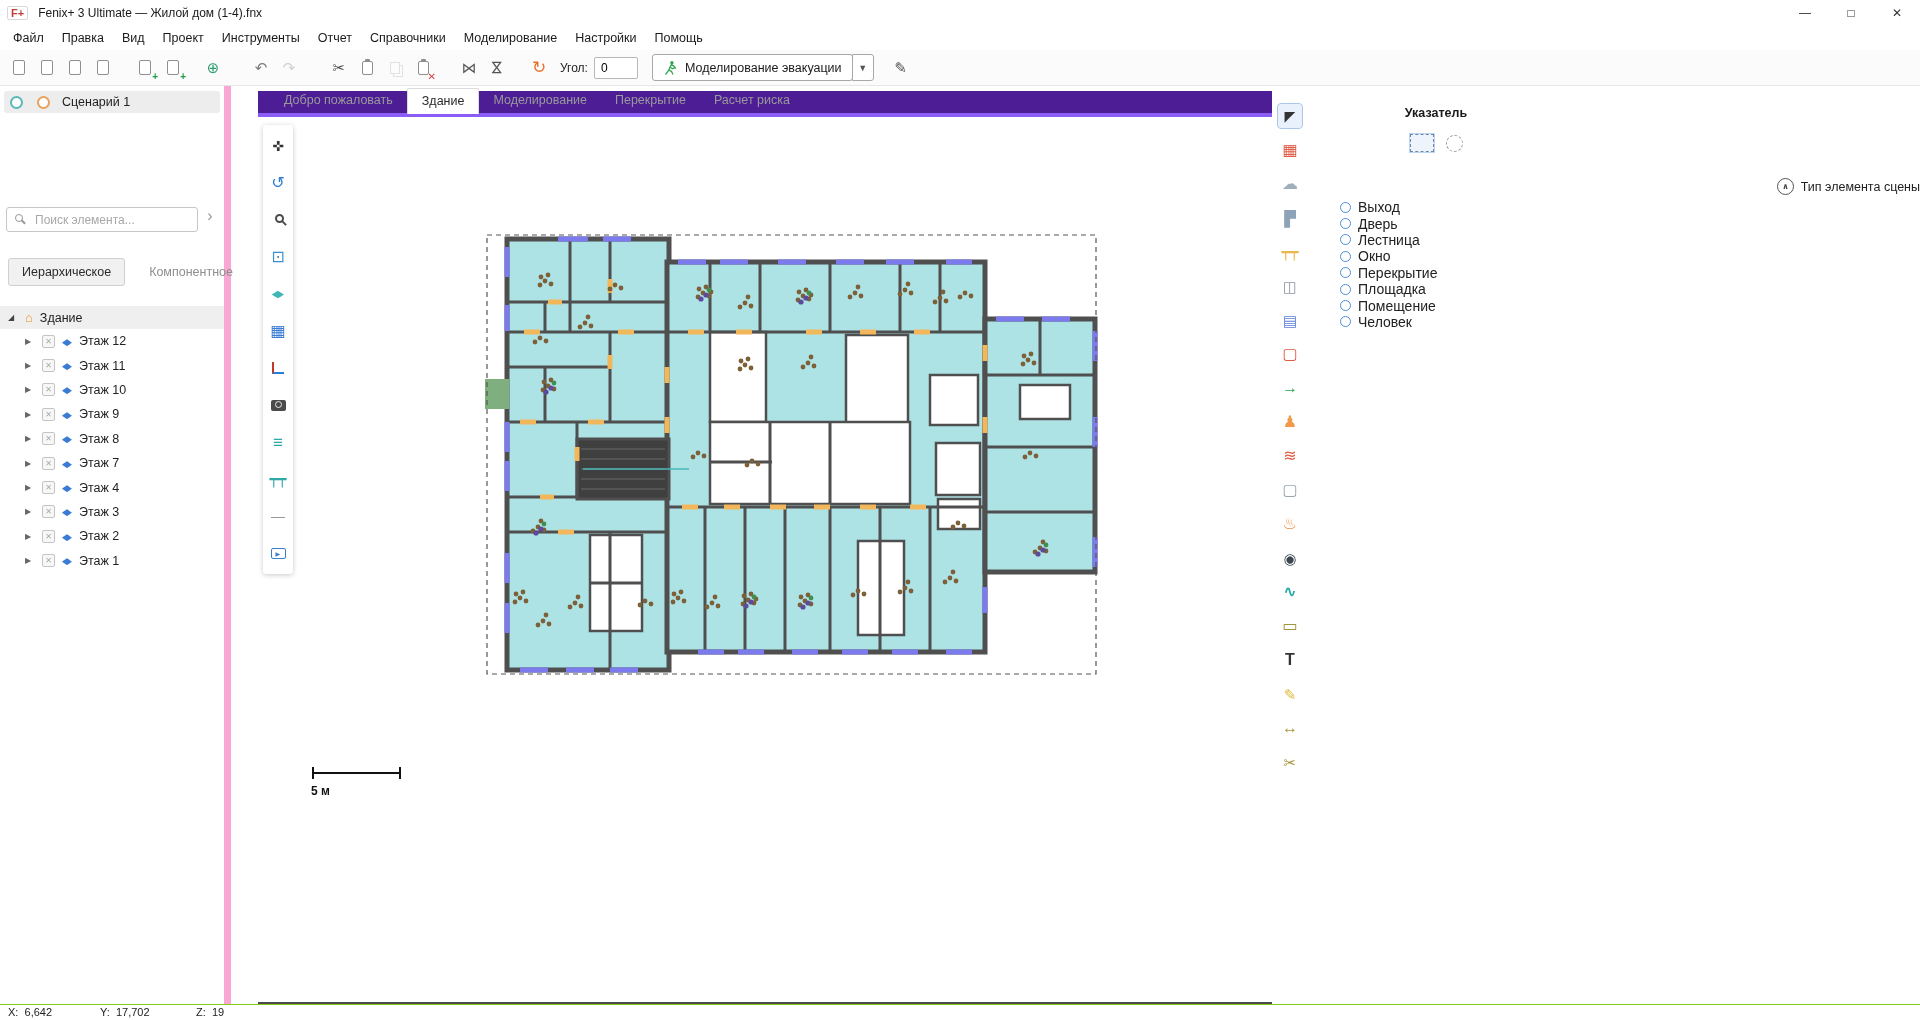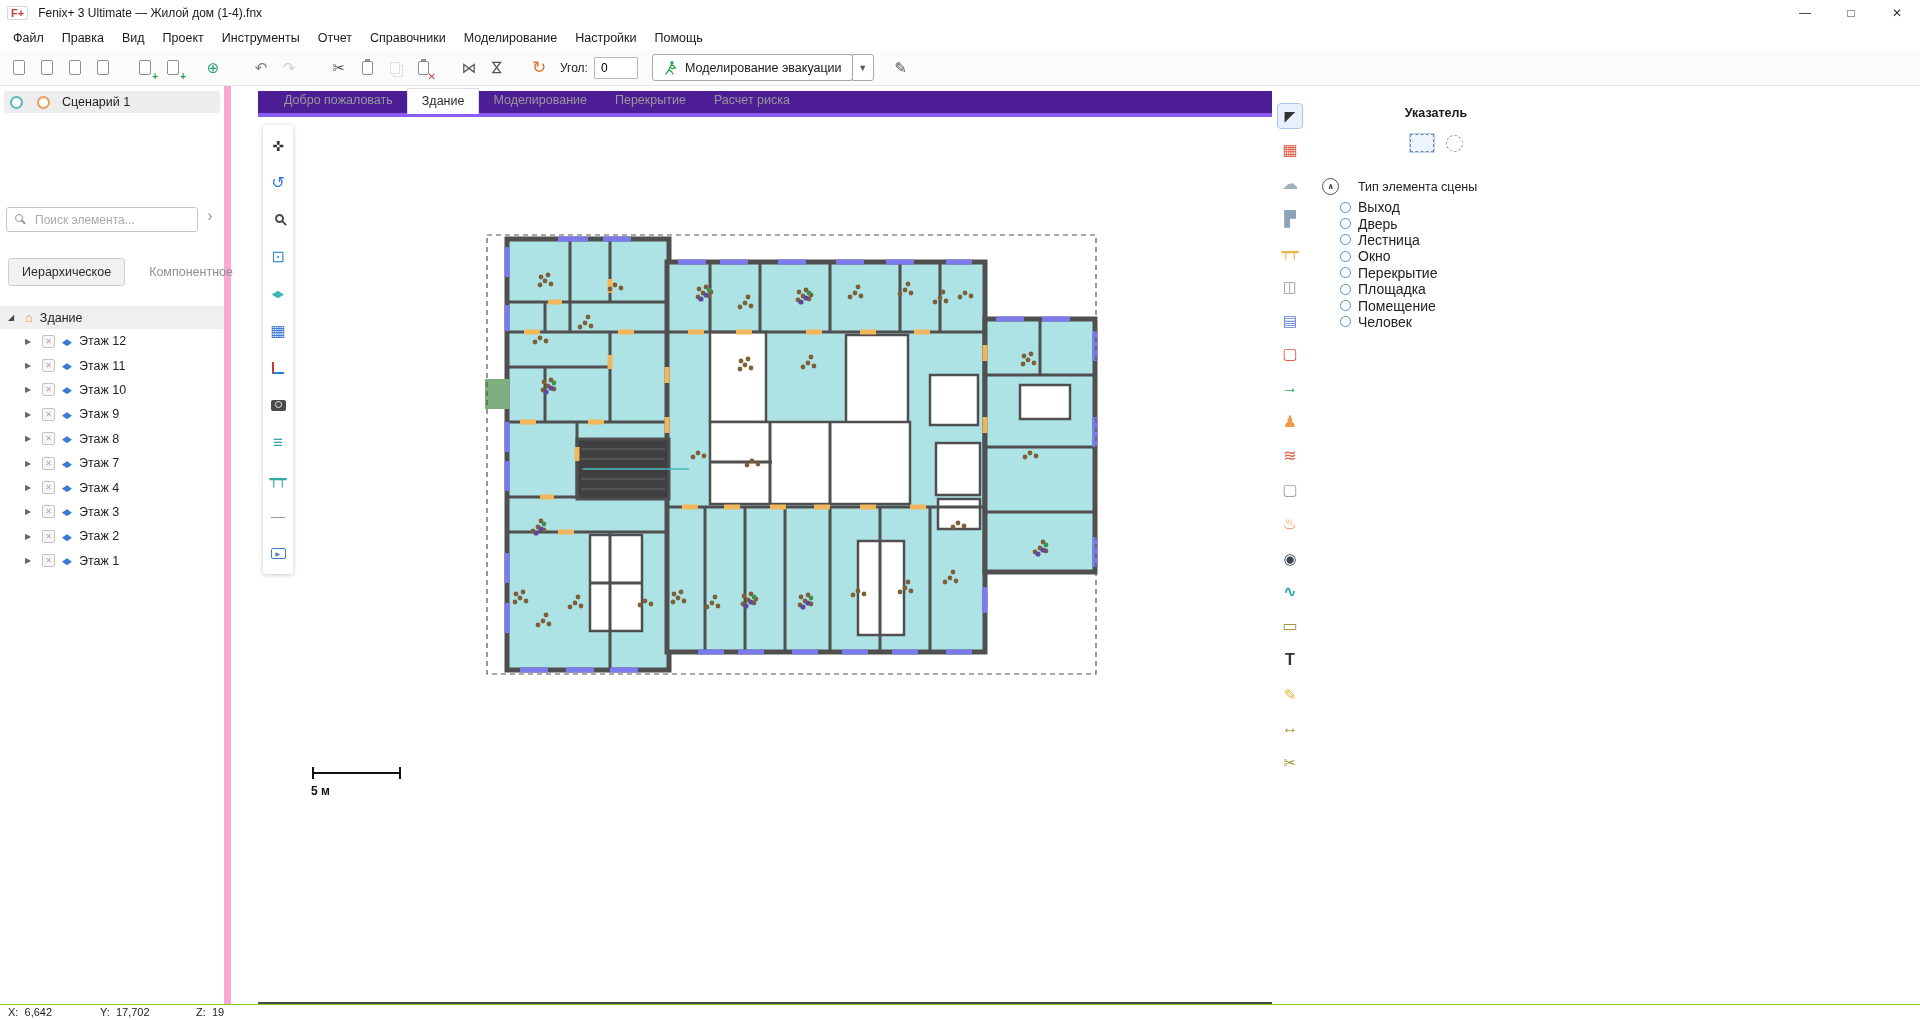--- a/index.html
+++ b/index.html
@@ -81,21 +81,21 @@
   .sicon{position:relative;width:24px;height:24px;display:flex;align-items:center;justify-content:center;border-radius:3px;flex:0 0 auto;}
   .sicon .g{font-size:14px;line-height:1;display:inline-block;}
   .sicon.active{background:#e9f2fc;outline:1px solid #a9c7e8;}
   #plan{position:absolute;left:0;top:0;}
 
   
   .rp-title{margin-top:16px;width:256px;text-align:center;font-weight:700;font-size:12.5px;color:#1a1a1a;}
   .rp-modes{width:256px;display:flex;justify-content:center;gap:12px;margin-top:14px;align-items:center;}
   .mode-rect{width:24px;height:18px;border:1.2px dashed #6d87a8;background:#edf4fc;box-shadow:0 0 0 1px #bcd4ef;}
   .mode-lasso{width:17px;height:17px;border:1.2px dashed #9a9a9a;border-radius:50%;}
-  .rp-section{margin:26px 0 0 14px;display:flex;align-items:center;gap:19px;}
+  .rp-section{margin:26px 0 0 14px;display:flex;align-items:center;gap:7px;justify-content:flex-end;}
   .chev-circle{width:17px;height:17px;border:1.4px solid #555;border-radius:50%;position:relative;flex:0 0 auto;}
   .chev-circle::after{content:"∧";position:absolute;left:4.5px;top:2.5px;font-size:8px;font-weight:700;color:#444;}
   .rp-section .lbl{font-size:12.5px;}
   .rp-options{margin-top:4px;}
   .rrow{display:flex;align-items:center;gap:7px;height:16.4px;margin-left:32px;}
   .radio{width:11px;height:11px;border:1.4px solid #4a90d9;border-radius:50%;background:#fff;flex:0 0 auto;}
   .rlabel{font-size:14px;}
 
   
   .statusbar{height:16px;border-top:1px solid #84cc16;position:relative;font-size:11px;color:#222;background:#fff;}

